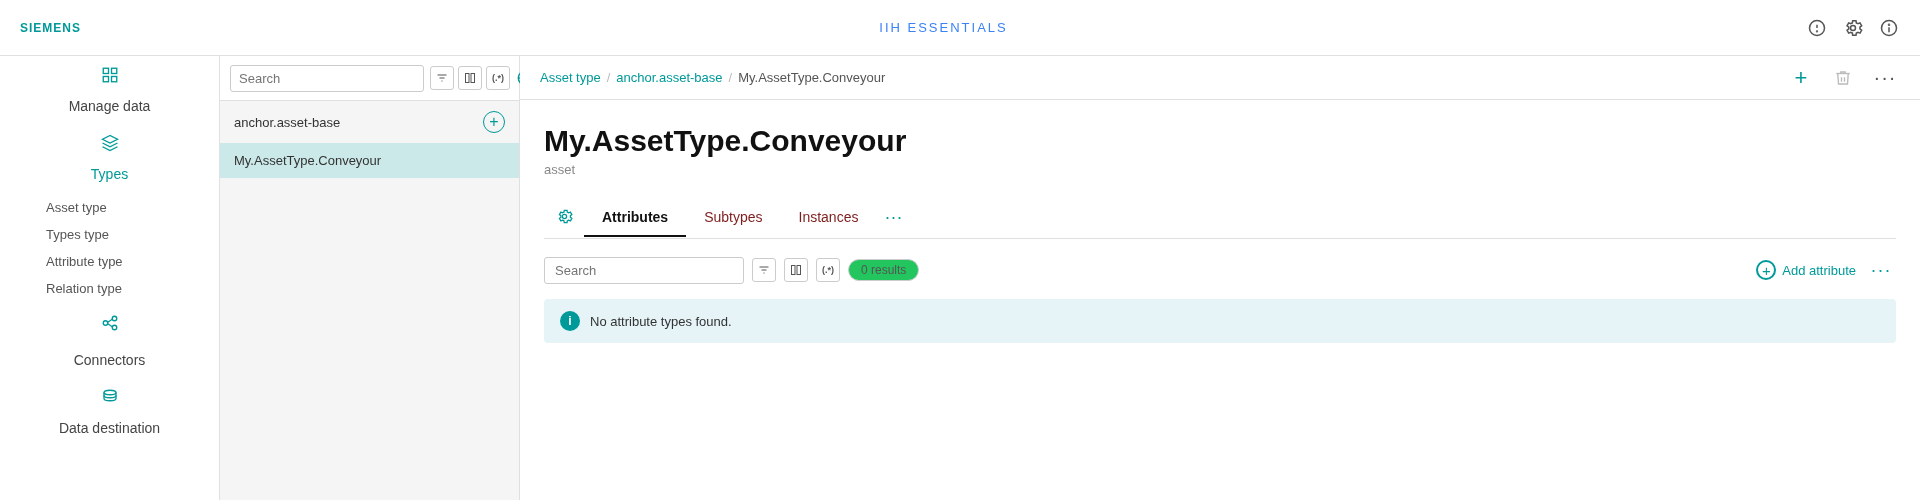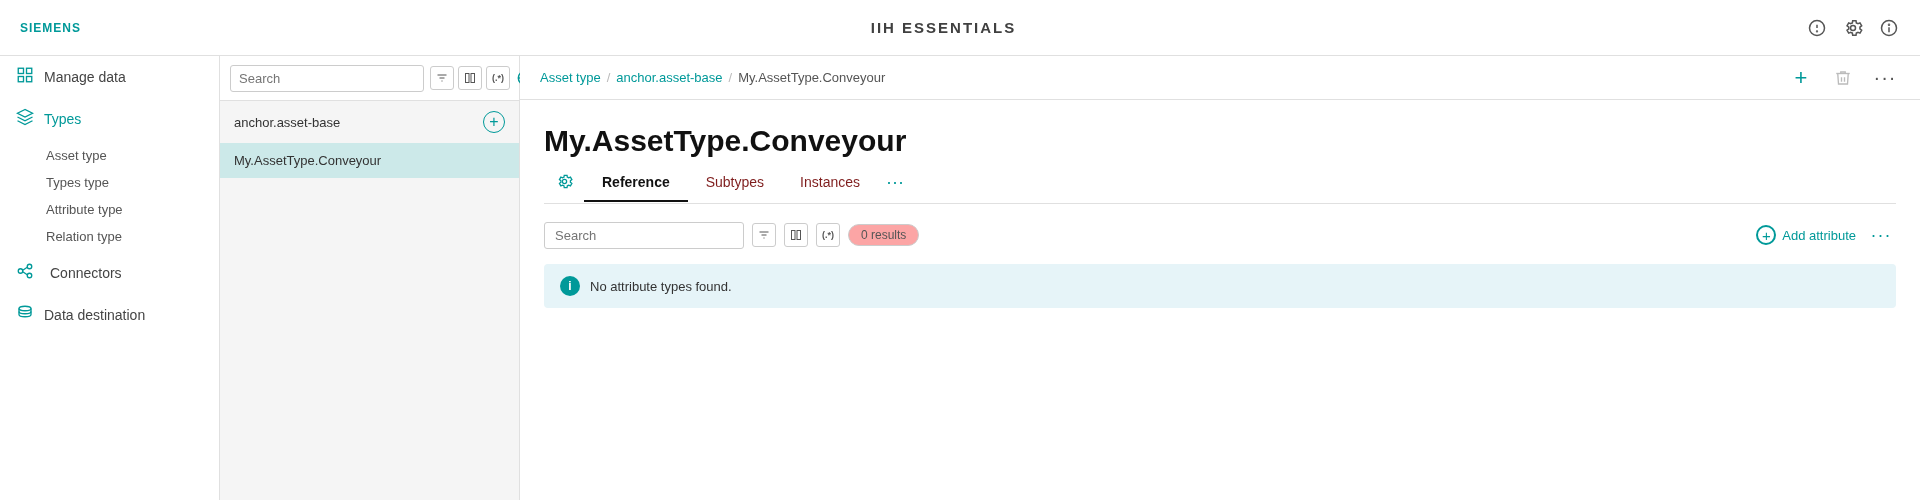--- a/index.html
+++ b/index.html
@@ -9,23 +9,23 @@
     .topbar {
       height: 56px;
       background: #fff;
       display: flex;
       align-items: center;
       justify-content: space-between;
       padding: 0 20px;
       border-bottom: 1px solid #e0e0e0;
     }
     .topbar-title {
-      font-size: 15px;
-      font-weight: 700;
-      color: #404040;
+      font-size: 13px;
+      font-weight: 400;
+      color: #3b82f6;
       letter-spacing: 2px;
       text-transform: uppercase;
     }
     .topbar-icons {
       display: flex;
       gap: 14px;
       align-items: center;
     }
     .topbar-icon {
       width: 22px;
@@ -52,20 +52,21 @@
       flex-shrink: 0;
     }
     .sidebar-item {
       display: flex;
       align-items: center;
       gap: 10px;
       padding: 10px 16px;
       cursor: pointer;
       font-size: 14px;
       color: #444;
+      flex-direction: column;
     }
     .sidebar-item.active { color: #009999; }
     .sidebar-item .sidebar-icon {
       font-size: 16px;
       color: #009999;
     }
     .sidebar-section-label {
       padding: 8px 16px 4px 46px;
       font-size: 13px;
       color: #555;
@@ -281,21 +282,21 @@
       width: 200px;
       outline: none;
       color: #888;
     }
     .results-badge {
       border: 1px solid #ccc;
       border-radius: 20px;
       padding: 3px 12px;
       font-size: 12px;
       color: #555;
-      background: #fca5a5;
+      background: #22c55e;
     }
     .content-search-right {
       display: flex;
       align-items: center;
       gap: 10px;
     }
     .add-attribute-btn {
       display: flex;
       align-items: center;
       gap: 6px;
@@ -507,30 +508,31 @@
               <path d="M14 11v6"></path>
               <path d="M9 6V4h6v2"></path>
             </svg>
         </button>
         <button class="action-btn" title="More options" style="font-size:20px; letter-spacing:1px; color:#555;">···</button>
       </div>
     </div>
 
     <div class="content-body">
       <div class="asset-title">My.AssetType.Conveyour</div>
+      <div class="asset-subtitle">asset</div>
 
       <div class="tabs-row">
         <div class="tab-gear">
           <svg width="17" height="17" viewBox="0 0 24 24" fill="none" stroke="#009999" stroke-width="1.8">
               <path d="M20.35 12a8.35 8.35 0 0 0-.07-1.04l2.13-1.66-2-3.46-2.47.99A8 8 0 0 0 16 5.96l-.38-2.6h-4l-.38 2.6a8 8 0 0 0-1.94.87l-2.47-.99-2 3.46 2.13 1.66A8.35 8.35 0 0 0 6.89 12c0 .36.02.71.07 1.04L4.83 14.7l2 3.46 2.47-.99c.6.34 1.25.62 1.94.87l.38 2.6h4l.38-2.6a8 8 0 0 0 1.94-.87l2.47.99 2-3.46-2.13-1.66c.05-.33.07-.68.07-1.04z"></path>
               <circle cx="12" cy="12" r="3"></circle>
             </svg>
         </div>
         <div class="tab active">
-          <span>Reference</span>
+          <span>Attributes</span>
         </div>
         <div class="tab teal">
           <span>Subtypes</span>
         </div>
         <div class="tab teal">
           <span>Instances</span>
         </div>
         <div class="tab-more">···</div>
       </div>
 

